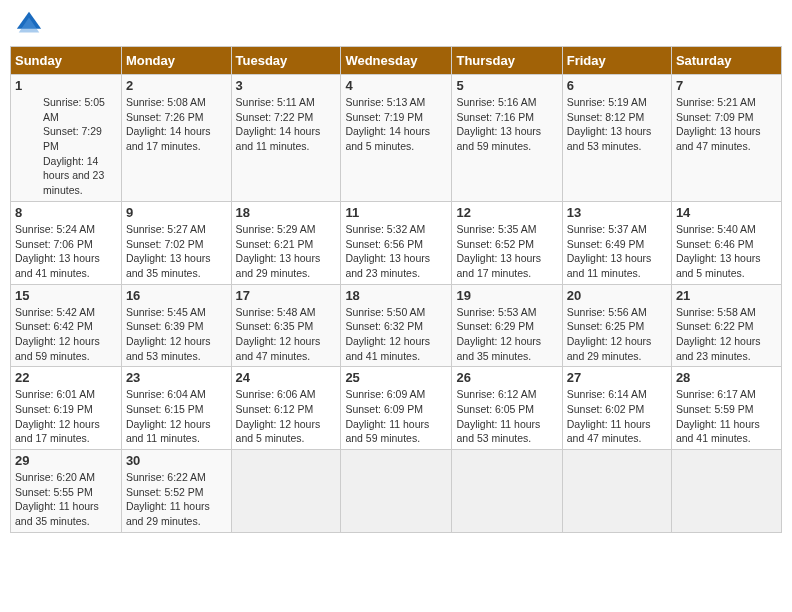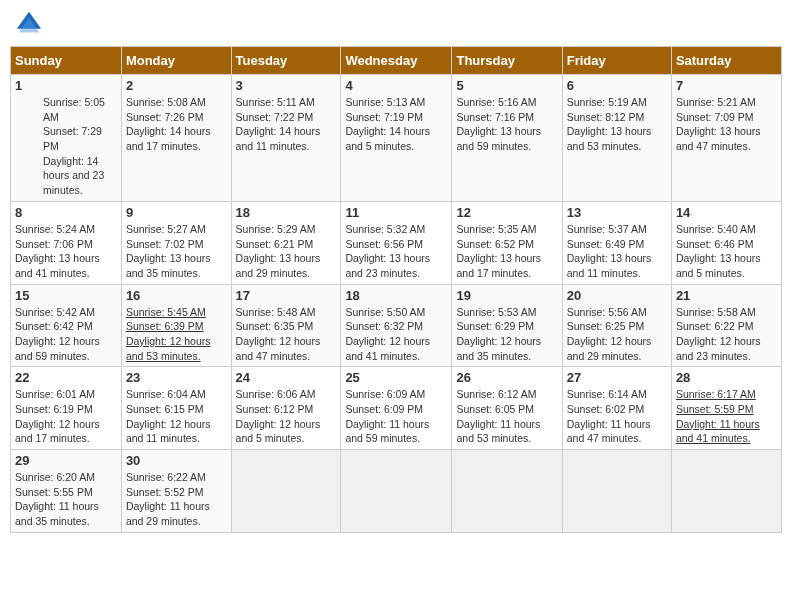--- a/index.html
+++ b/index.html
@@ -211,21 +211,21 @@
       </tr>
       <tr>
         <td>
           <span class="day-num">15</span>
           <div class="day-info" style="white-space: pre-line;">Sunrise: 5:42 AM
 Sunset: 6:42 PM
 Daylight: 12 hours and 59 minutes.</div>
         </td>
         <td>
           <span class="day-num">16</span>
-          <div class="day-info" style="white-space: pre-line; text-decoration: underline;">Sunrise: 5:45 AM
+          <div class="day-info" style="white-space: pre-line;">Sunrise: 5:45 AM
 Sunset: 6:39 PM
 Daylight: 12 hours and 53 minutes.</div>
         </td>
         <td>
           <span class="day-num">17</span>
           <div class="day-info" style="white-space: pre-line;">Sunrise: 5:48 AM
 Sunset: 6:35 PM
 Daylight: 12 hours and 47 minutes.</div>
         </td>
         <td>
@@ -285,21 +285,21 @@
 Daylight: 11 hours and 53 minutes.</div>
         </td>
         <td>
           <span class="day-num">27</span>
           <div class="day-info" style="white-space: pre-line;">Sunrise: 6:14 AM
 Sunset: 6:02 PM
 Daylight: 11 hours and 47 minutes.</div>
         </td>
         <td>
           <span class="day-num">28</span>
-          <div class="day-info" style="white-space: pre-line; text-decoration: underline;">Sunrise: 6:17 AM
+          <div class="day-info" style="white-space: pre-line;">Sunrise: 6:17 AM
 Sunset: 5:59 PM
 Daylight: 11 hours and 41 minutes.</div>
         </td>
       </tr>
       <tr>
         <td>
           <span class="day-num">29</span>
           <div class="day-info" style="white-space: pre-line;">Sunrise: 6:20 AM
 Sunset: 5:55 PM
 Daylight: 11 hours and 35 minutes.</div>

